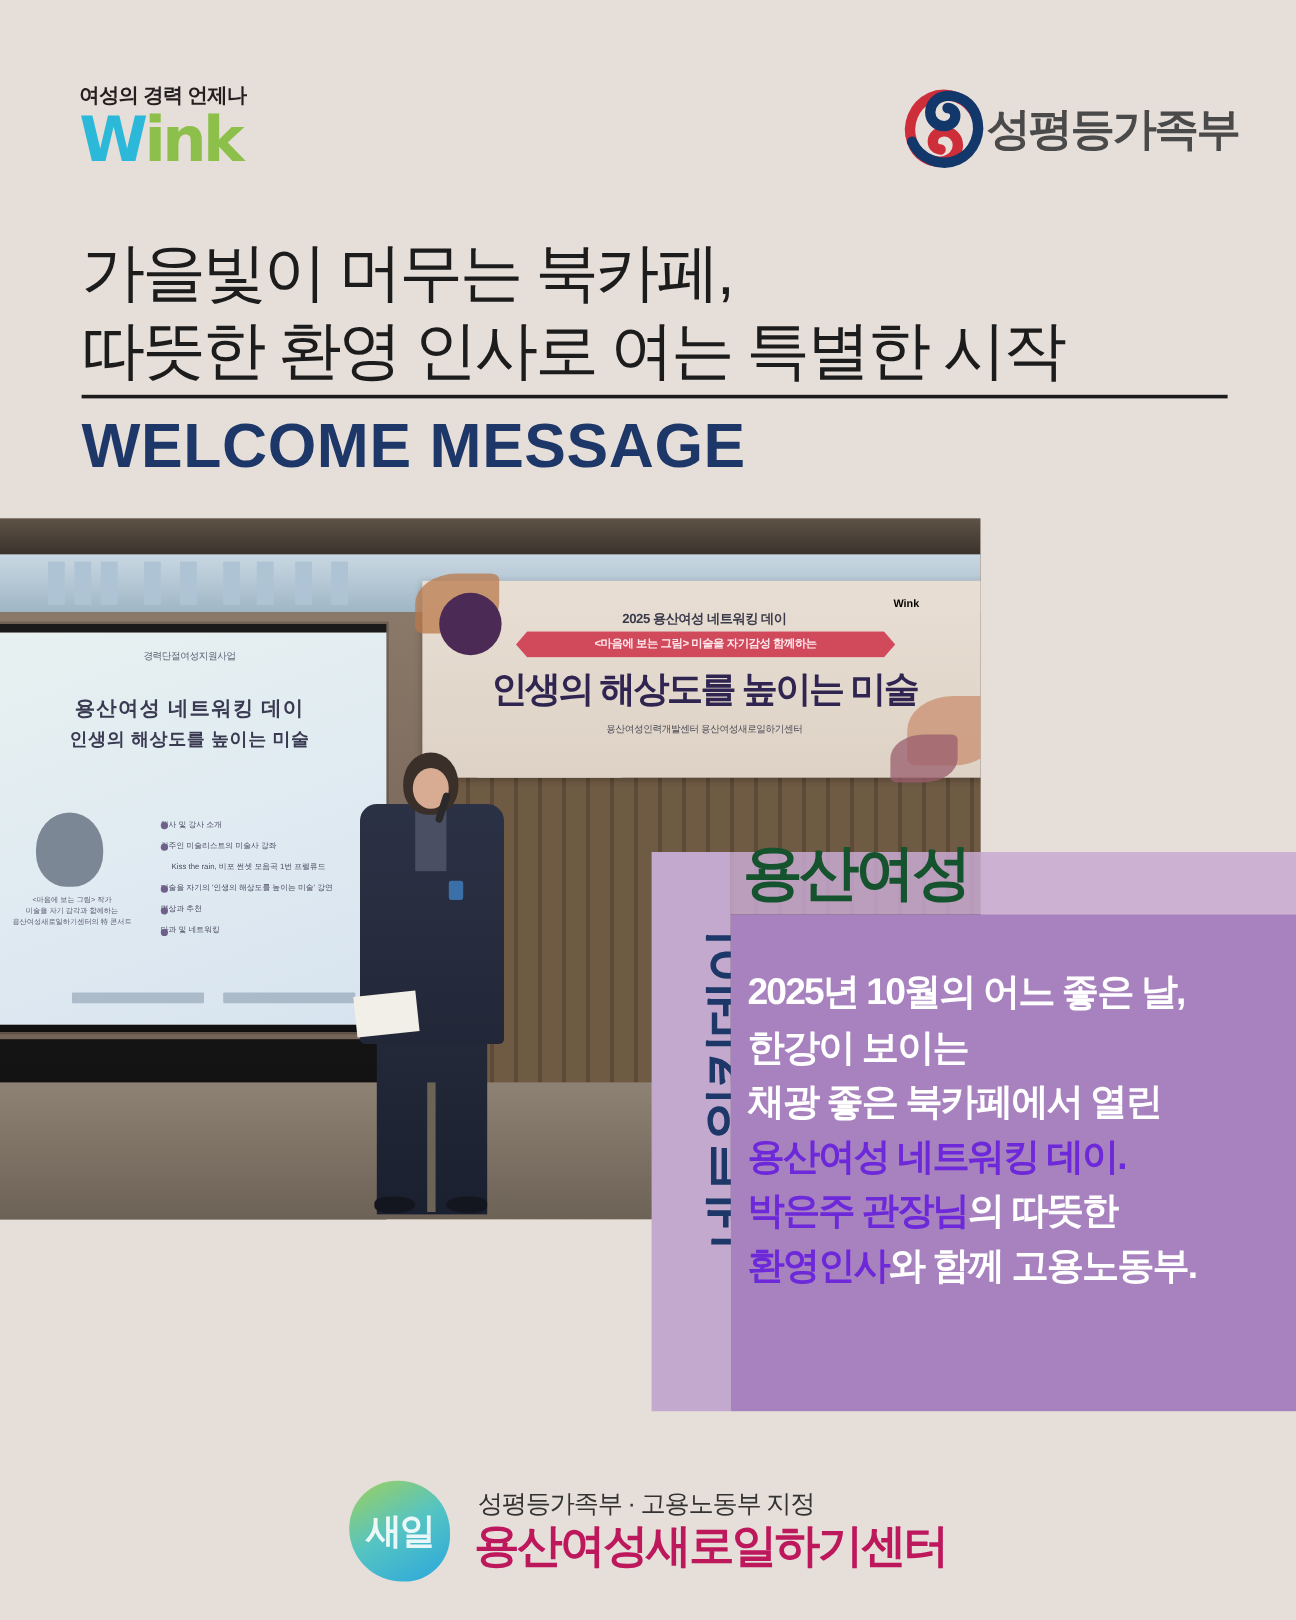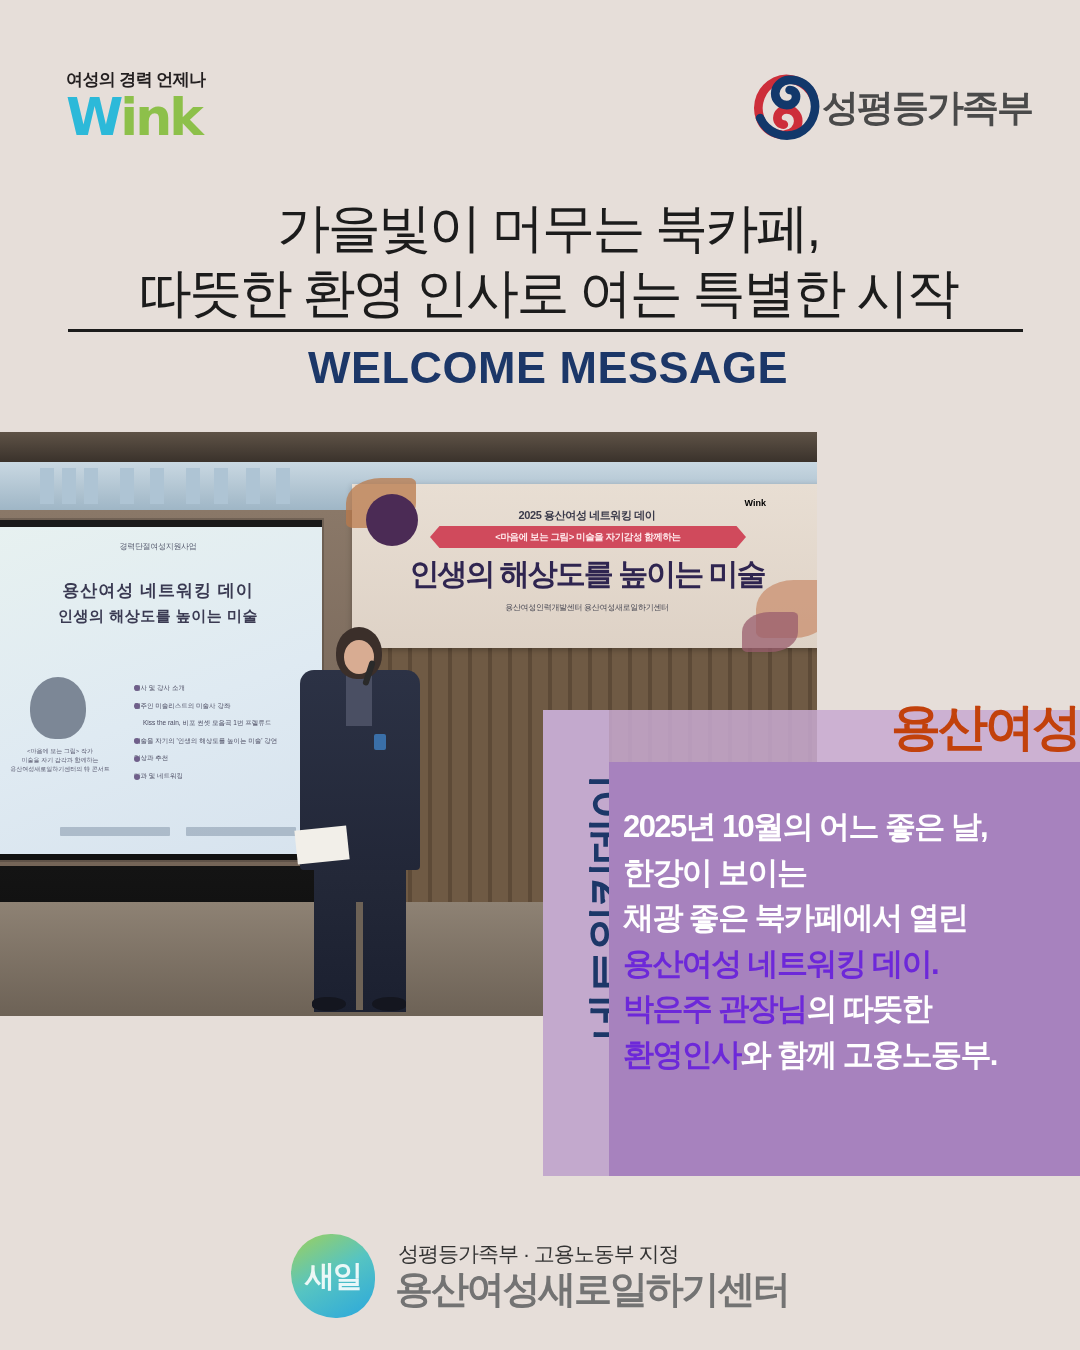--- a/index.html
+++ b/index.html
@@ -29,30 +29,30 @@
   .gov-block {
     position:absolute; right:48px; top:72px;
     display:flex; align-items:center; gap:0;
   }
   .taegeuk { width:72px; height:72px; position:relative; }
   .gov-name {
     font-size:37px; font-weight:700; color:#4a4a4a; letter-spacing:-2px;
   }
 
   
-  .title-block { position:absolute; left:68px; top:196px; width:960px;text-align:center; }
+  .title-block { position:absolute; left:68px; top:196px; width:960px; }
   .title-kr {
     font-size:53px; font-weight:400; color:#1c1c1c;
     line-height:1.22; letter-spacing:-2.5px; white-space:nowrap;
   }
   .title-rule {
     width:955px; height:3px; background:#1c1c1c; margin:4px 0 10px 0;
   }
   .title-en {
-    font-size:45px; font-weight:700; color:#1c3768;
+    font-size:52px; font-weight:700; color:#1c3768;
     letter-spacing:0.5px;
   }
 
   
   .photo {
     position:absolute; left:0; top:432px; width:817px; height:584px;
     overflow:hidden; background:#6b5c50;
   }
   .photo-inner { position:absolute; inset:0; }
 
@@ -163,23 +163,22 @@
   .panel-main {
     position:absolute; left:66px; top:52px; width:471px; height:414px;
     background:#a782be;
   }
   .panel-head-bg {
     position:absolute; left:66px; top:0; width:471px; height:52px;
     background:rgba(199,169,208,0.86);
   }
   .panel-head {
     position:absolute; left:76px; top:-8px; width:460px;
-    font-size:50px; font-weight:700; color:#c2410c; letter-spacing:-3px;
+    font-size:50px; font-weight:700; color:#14532d; letter-spacing:-3px;
     line-height:1;
-    text-align:right;
   }
   .vert-text {
     position:absolute; left:-134px; top:166px; width:400px;
     transform:rotate(-90deg); transform-origin:center;
     font-size:47px; font-weight:700; color:#1c3768;
     letter-spacing:-3px; text-align:center; white-space:nowrap;
   }
   .body-text {
     position:absolute; left:80px; top:66px; width:450px;
     font-size:31px; font-weight:700; color:#ffffff;
@@ -199,21 +198,21 @@
     font-size:30px; font-weight:700; color:rgba(255,255,255,0.88);
     letter-spacing:-2px;
     text-align:right;
   }
   .footer-text { line-height:1.1; }
   .ft-small {
     font-size:21px; font-weight:400; color:#333; letter-spacing:-1px;
     margin-bottom:4px; padding-left:3px;
   }
   .ft-big {
-    font-size:38px; font-weight:700; color:#737373; letter-spacing:-2.2px;
+    font-size:38px; font-weight:700; color:#be185d; letter-spacing:-2.2px;
   }
 </style>
 </head>
 <body>
 
 <div class="header">
 
   <div class="wink-block">
     <div class="wink-tagline">여성의 경력 언제나</div>
     <div class="wink-logo">

